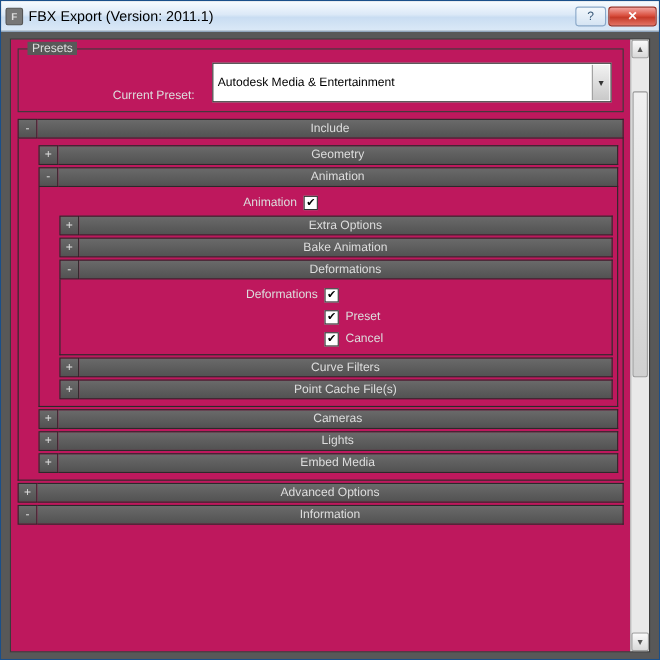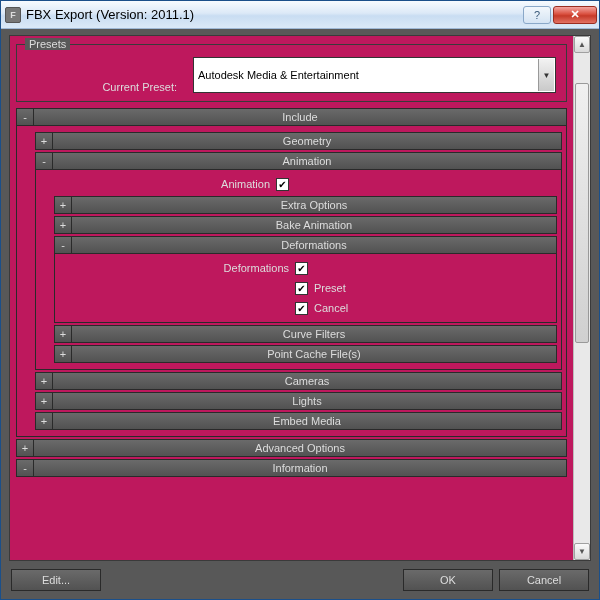--- a/index.html
+++ b/index.html
@@ -373,26 +373,14 @@
 
       <div class="scrollbar">
         <div class="sb-btn">▲</div>
         <div class="sb-track">
           <div class="sb-thumb"></div>
         </div>
         <div class="sb-btn">▼</div>
       </div>
     </div>
 
-    <div class="button-bar">
-      <div class="btn">
-          <span>Edit...</span>
-        </div>
-      <div class="spacer"></div>
-      <div class="btn">
-          <span>OK</span>
-        </div>
-      <div class="btn">
-          <span>Cancel</span>
-        </div>
-    </div>
   </div>
 </div>
 
 </body></html>

